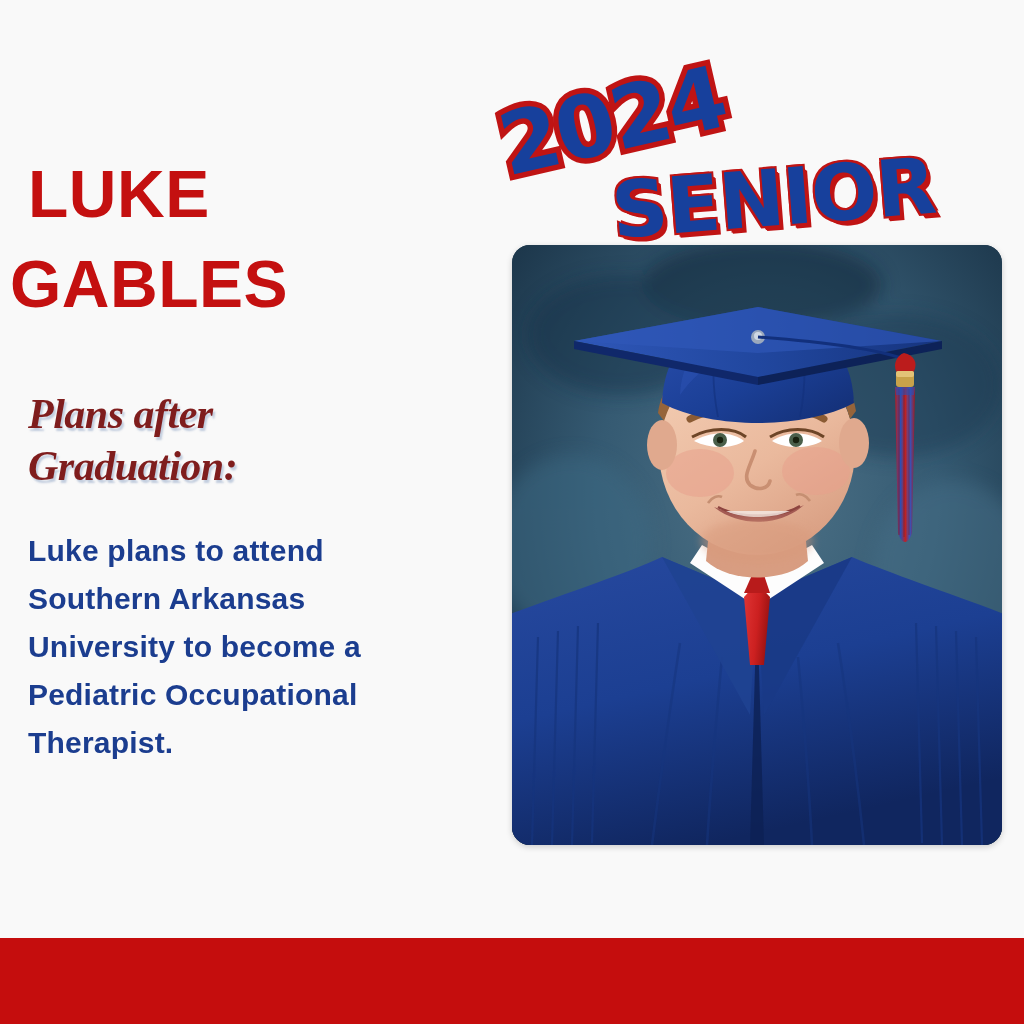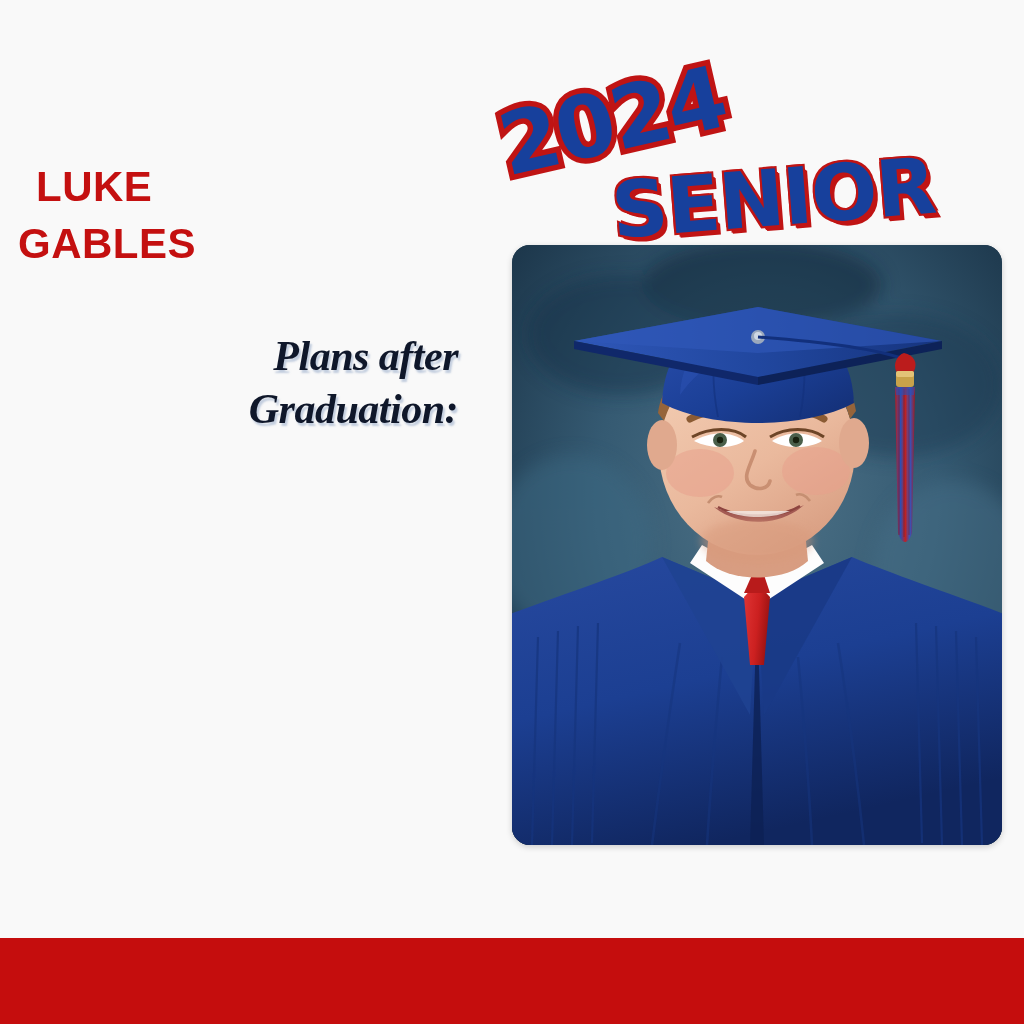--- a/index.html
+++ b/index.html
@@ -26,44 +26,43 @@
   .left-col {
     position: absolute;
     left: 28px;
     top: 150px;
     width: 430px;
   }
 
   .student-name {
     font-family: "Liberation Sans", sans-serif;
     font-weight: bold;
-    font-size: 42px;
+    font-size: 66px;
     line-height: 1.36;
     letter-spacing: 0.5px;
     color: #c41010;
-    margin: 8px;
+    margin: 0;
     text-align: left;
   }
   .name-line-2 {
     display: block;
     text-align: left;
     margin-left: -18px;
   }
 
   .plans-heading {
     margin: 58px 0 0 0;
     font-family: "Liberation Serif", serif;
     font-style: italic;
     font-weight: bold;
     font-size: 42px;
     line-height: 1.26;
-    color: #0f172a;
+    color: #7f1d1d;
     text-shadow: 2px 3px 2px rgba(150, 170, 200, 0.55);
     letter-spacing: -0.5px;
-    text-align: right;
   }
   .plans-heading .hl {
     display: block;
   }
 
   .plans-body {
     margin: 34px 0 0 0;
     font-family: "Liberation Sans", sans-serif;
     font-weight: bold;
     font-size: 30px;
@@ -147,20 +146,21 @@
     <h1 class="student-name">
       <span>LUKE</span>
       <span class="name-line-2">GABLES</span>
     </h1>
 
     <h2 class="plans-heading">
       <span class="hl">Plans after</span>
       <span class="hl">Graduation:</span>
     </h2>
 
+    <p class="plans-body">Luke plans to attend Southern Arkansas University to become a Pediatric Occupational Therapist.</p>
   </div>
 
   <div class="year-badge">2024</div>
   <div class="senior-badge">SENIOR</div>
 
   <div class="photo-frame">
     <svg class="photo-svg" viewBox="0 0 490 600" preserveAspectRatio="xMidYMid slice">
       <defs>
         <radialGradient id="bg" cx="52%" cy="42%" r="78%">
           <stop offset="0%" stop-color="#4d7287"></stop>

